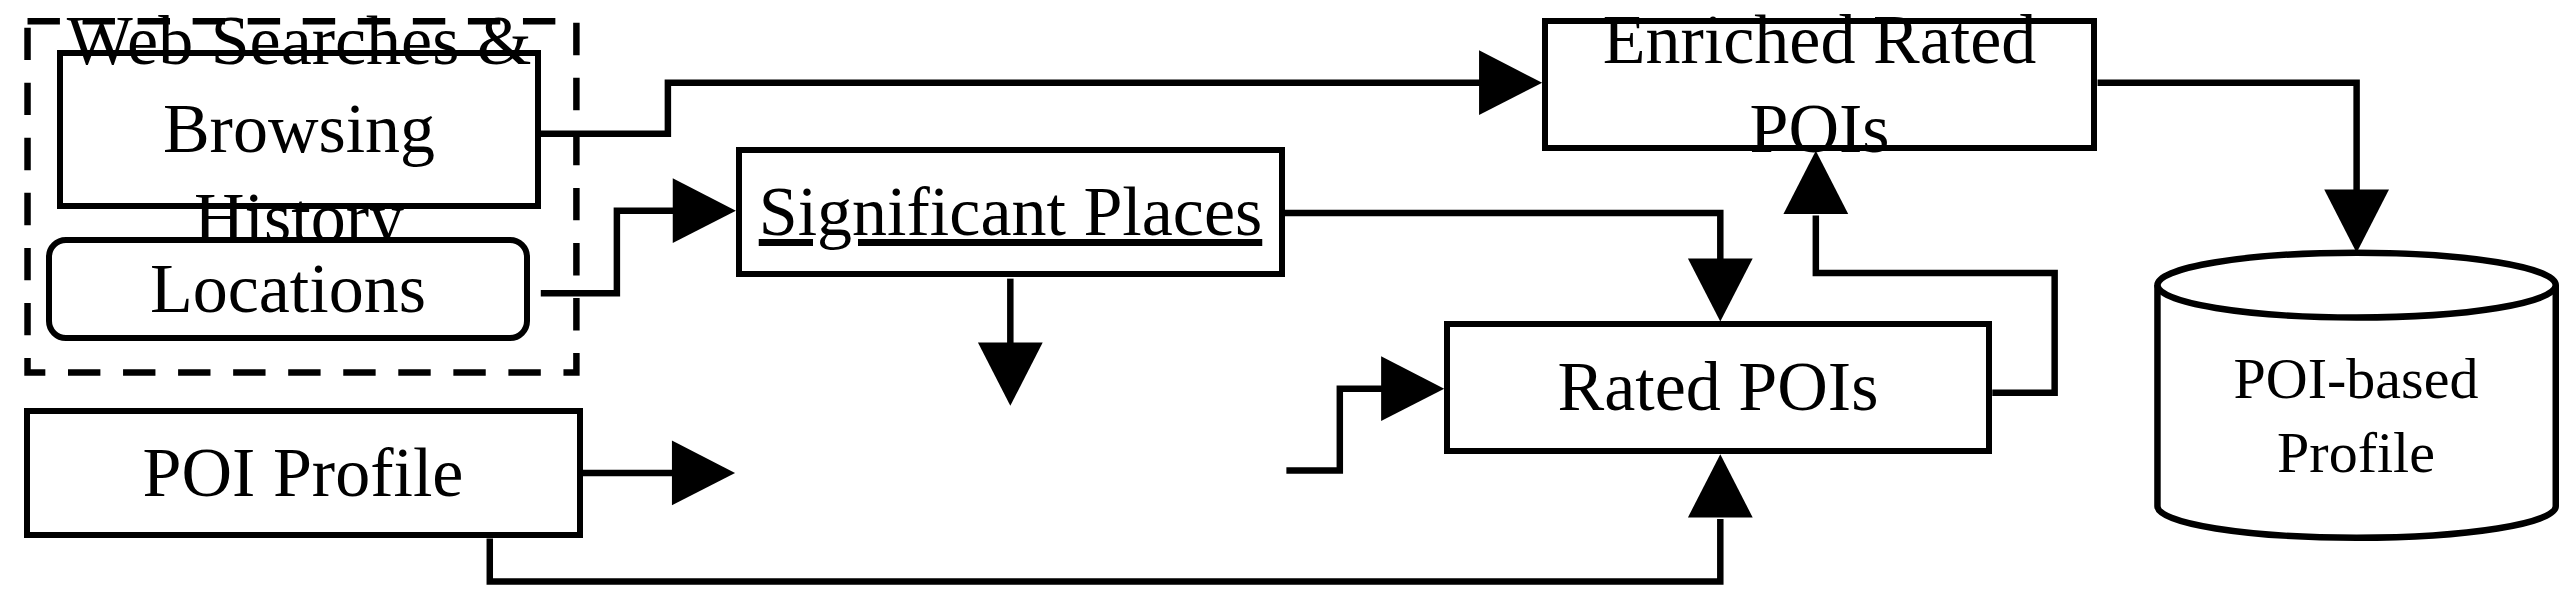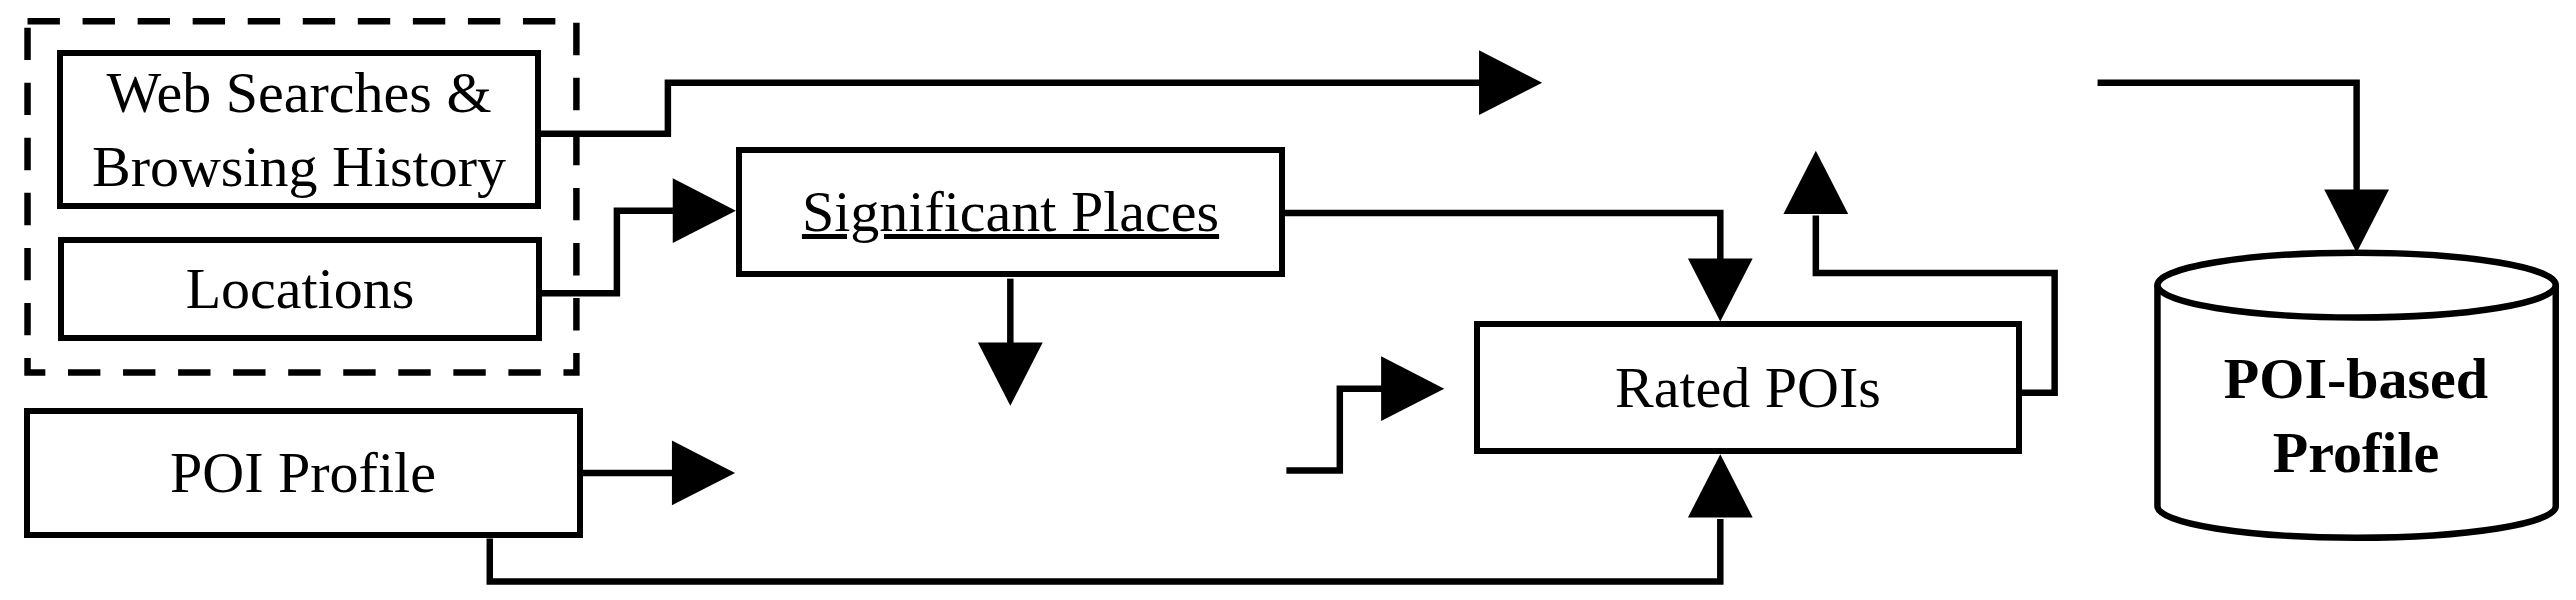--- a/index.html
+++ b/index.html
@@ -23,21 +23,21 @@
   }
   .node {
     position: absolute;
     box-sizing: border-box;
     border: 6.5px solid #000000;
     background: #ffffff;
     display: flex;
     align-items: center;
     justify-content: center;
     text-align: center;
-    font-size: 58px;
+    font-size: 70px;
     line-height: 1.26;
     color: #000000;
     white-space: pre-line;
   }
   .cyl-label {
     position: absolute;
     box-sizing: border-box;
     display: flex;
     align-items: center;
     justify-content: center;
@@ -107,27 +107,28 @@
 
     <g>
       <path class="cyl-shape" d="M2665,352 L2665,625 A246,39 0 0 0 3157,625 L3157,352"></path>
       <ellipse class="cyl-shape" cx="2911" cy="352" rx="246" ry="40"></ellipse>
     </g>
   </svg>
 
   <div class="node" style="left:57px; top:50px; width:484px; height:159px;">Web Searches &amp;
 Browsing History</div>
 
-  <div class="node" style="left:58px; top:237px; width:484px; height:104px;">Locations</div>
+  <div class="node" style="left:46px; top:237px; width:484px; height:104px;border-radius:20px;">Locations</div>
 
   <div class="node" style="left:736px; top:147px; width:549px; height:130px;text-decoration:underline;">Significant Places</div>
 
   <div class="node" style="left:23.5px; top:408px; width:559px; height:130px;">POI Profile</div>
 
 
-  <div class="node" style="left:1444px; top:321px; width:548px; height:133px;margin-left:30px;">Rated POIs</div>
+  <div class="node" style="left:1444px; top:321px; width:548px; height:133px;">Rated POIs</div>
 
+  <div class="node" style="left:1542px; top:18px; width:555px; height:133px;">Enriched Rated POIs</div>
 
-  <div class="cyl-label" style="left:2157px; top:340px; width:398px; height:152px;font-weight:bold;">POI-based
+  <div class="cyl-label" style="left:2157px; top:340px; width:398px; height:152px;">POI-based
 Profile</div>
 
 </div>
 
 
 </body></html>

